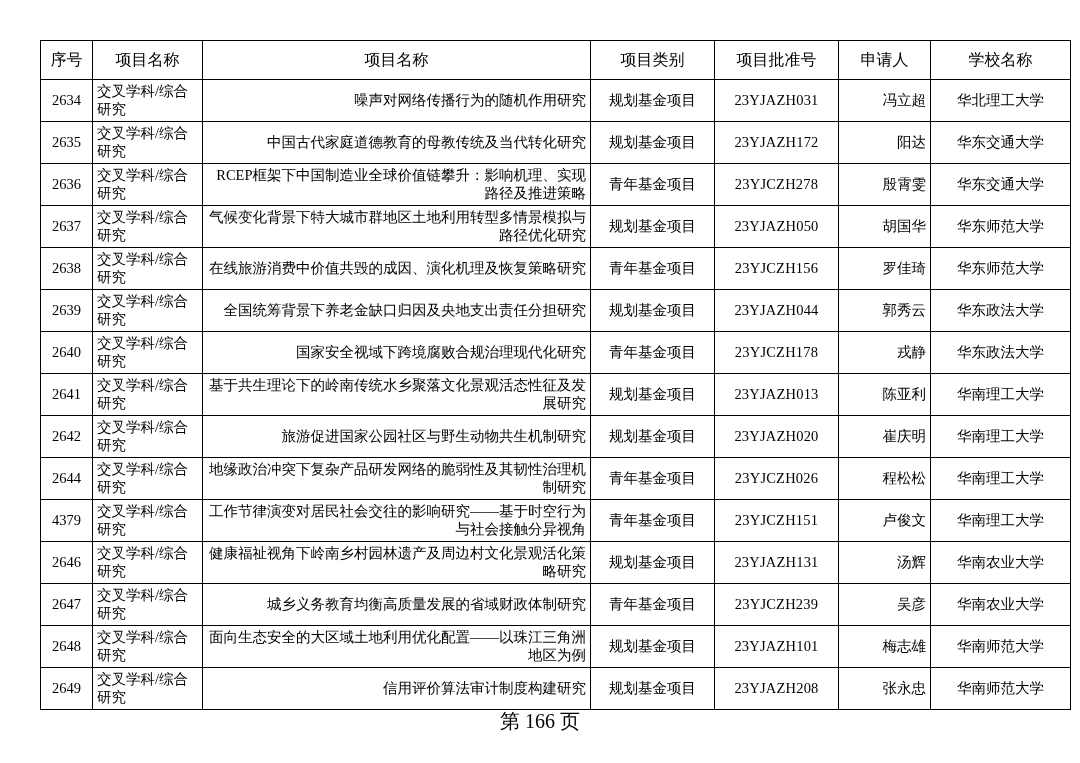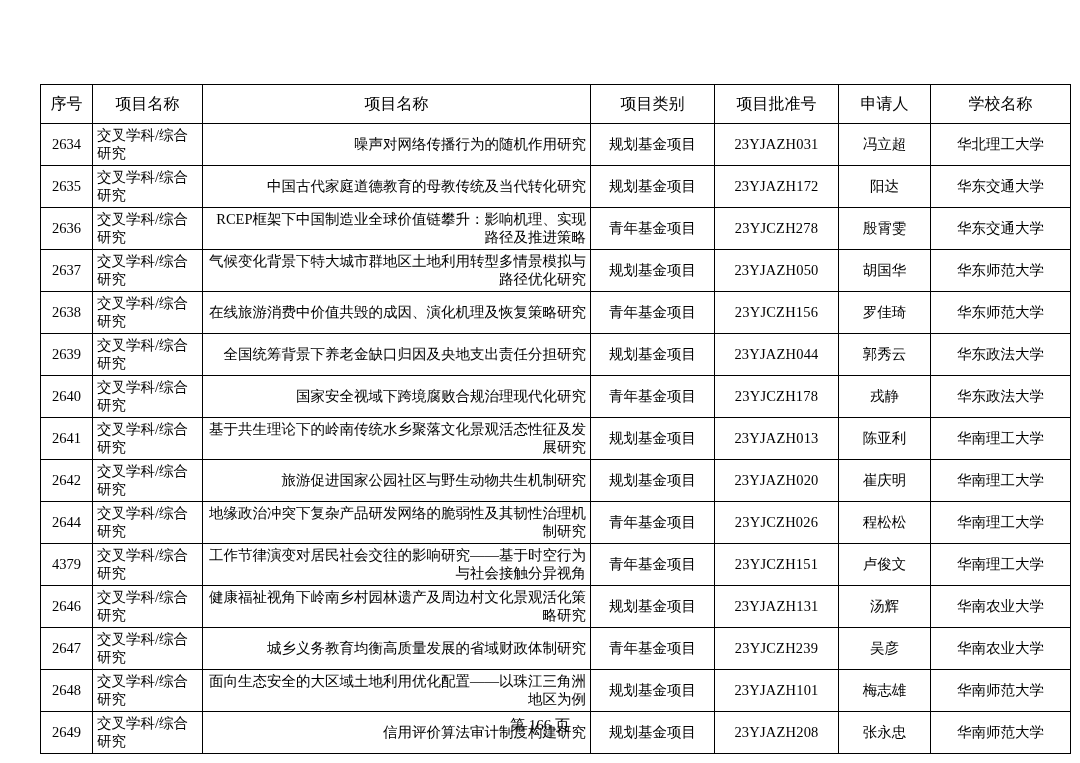--- a/index.html
+++ b/index.html
@@ -11,21 +11,21 @@
     width: 1080px;
     height: 763px;
     font-family: "Liberation Serif", "DejaVu Serif", serif;
     color: #000000;
     position: relative;
   }
   .page {
     width: 1080px;
     height: 763px;
     box-sizing: border-box;
-    padding: 84px 40px 0 40px;
+    padding: 40px 40px 0 40px;
     position: relative;
   }
   table.grant-table {
     border-collapse: collapse;
     width: 1000px;
     margin: 0 auto;
     table-layout: fixed;
   }
   table.grant-table th,
   table.grant-table td {
@@ -47,32 +47,32 @@
   col.c-type { width: 124px; }
   col.c-code { width: 124px; }
   col.c-appl { width: 92px; }
   col.c-school { width: 140px; }
 
   td.seq { text-align: center; }
   td.disc { text-align: left; padding-left: 5px; }
   td.name { text-align: right; padding-left: 6px; padding-right: 6px; }
   td.type { text-align: center; }
   td.code { text-align: center; letter-spacing: 0.2px; }
-  td.appl { text-align: center; }
+  td.appl { text-align: right; }
   td.school { text-align: center; }
 
   tbody tr { height: 42px; }
 
   .footer {
     position: absolute;
     left: 0;
     right: 0;
     bottom: 28px;
     text-align: center;
-    font-size: 15px;
+    font-size: 20px;
     font-family: "Liberation Serif", "DejaVu Serif", serif;
   }
 </style>
 </head>
 <body>
 
 <div class="page">
   <table class="grant-table">
     <colgroup>
       <col class="c-seq">

